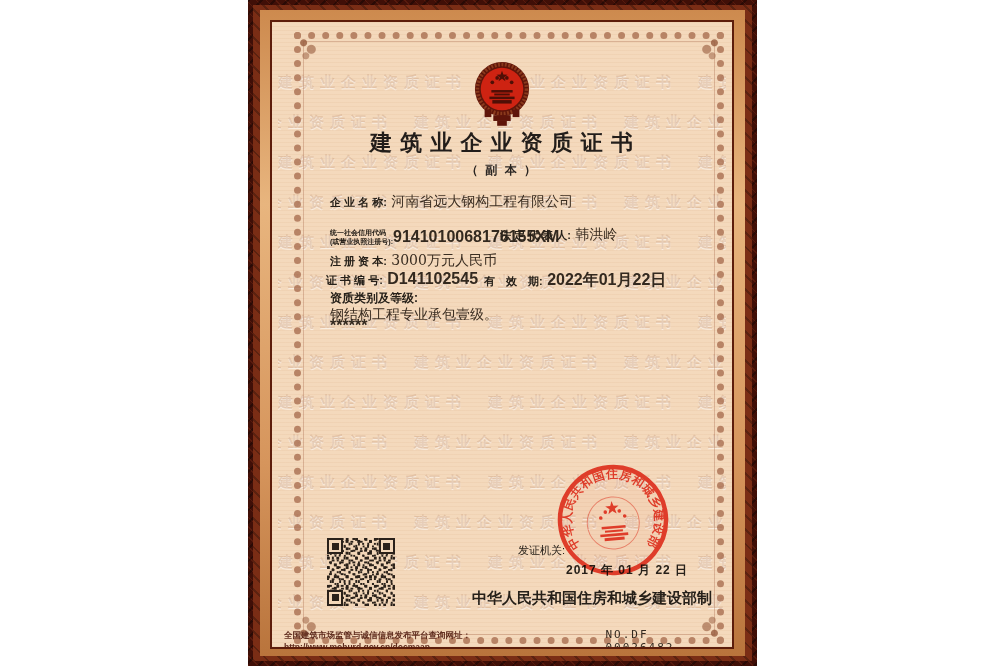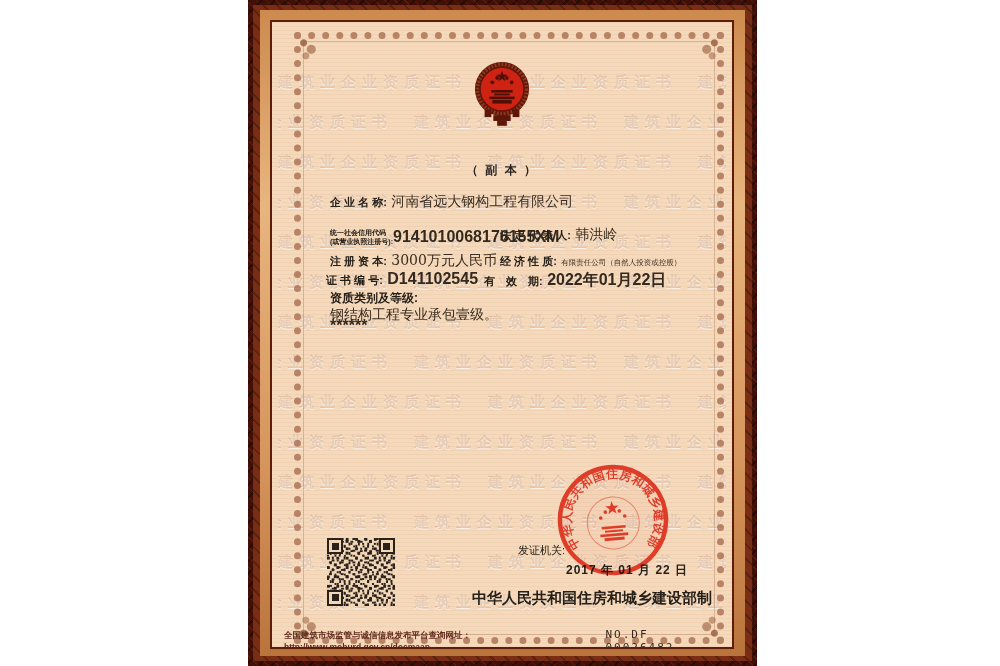--- a/index.html
+++ b/index.html
@@ -120,20 +120,21 @@
           <rect x="19" y="38" width="22" height="2.6" fill="#4f0f06"></rect>
           <rect x="22" y="41.6" width="16" height="2" fill="#4f0f06"></rect>
           <rect x="17" y="44.8" width="26" height="2.6" fill="#4f0f06"></rect>
           <rect x="20" y="48.4" width="20" height="3.6" fill="#4f0f06"></rect>
           <rect x="21" y="64" width="18" height="6" fill="#5f150a"></rect>
           <rect x="25" y="70" width="10" height="5" fill="#5f150a"></rect>
           <rect x="12" y="58" width="7" height="8" fill="#5f150a"></rect>
           <rect x="41" y="58" width="7" height="8" fill="#5f150a"></rect>
         </svg>
 
+        <div class="title">建 筑 业 企 业 资 质 证 书</div>
         <div class="subtitle">（ 副 本 ）</div>
 
         <div class="fld" style="left:58px;top:170px;">
           <span class="lbl">企 业 名 称:</span>
           <span class="val">河南省远大钢构工程有限公司</span>
         </div>
 
 
         <div class="fld" style="left:58px;top:206px;">
           <span class="lbl-2line">
@@ -145,24 +146,20 @@
         <div class="fld" style="left:228px;top:203px;">
           <span class="lbl">法 定 代 表 人:</span>
           <span class="val">韩洪岭</span>
         </div>
 
         <div class="fld" style="left:58px;top:229px;">
           <span class="lbl">注 册 资 本:</span>
           <span class="val">3000万元人民币</span>
         </div>
 
-        <div class="fld" style="left:228px;top:229px;">
-          <span class="lbl">经 济 性 质:</span>
-          <span class="val small-val">有限责任公司（自然人投资或控股）</span>
-        </div>
 
         <div class="fld" style="left:54px;top:248px;">
           <span class="lbl">证 书 编 号:</span>
           <span class="val-num">D141102545</span>
         </div>
 
         <div class="fld" style="left:212px;top:248px;">
           <span class="lbl">有　效　期:</span>
           <span class="val-num">2022年01月22日</span>
         </div>

